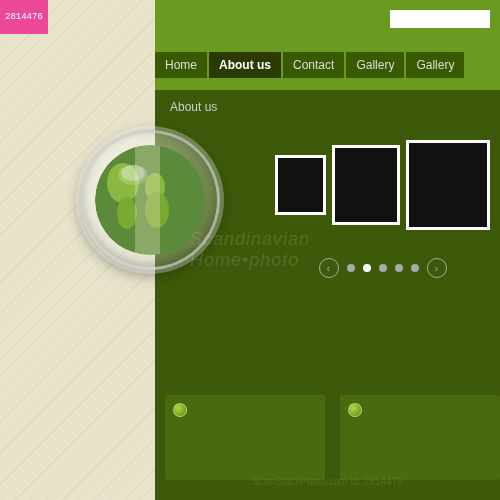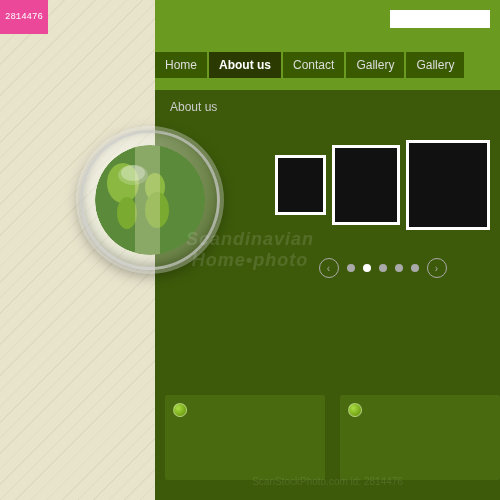--- a/index.html
+++ b/index.html
@@ -233,26 +233,24 @@
 
     
     .watermark {
       position: absolute;
       top: 50%;
       left: 50%;
       transform: translate(-50%, -50%);
       color: rgba(255,255,255,0.12);
       font-size: 18px;
       font-style: italic;
-      text-align: center;
       pointer-events: none;
       white-space: nowrap;
       z-index: 50;
       letter-spacing: 1px;
-      font-weight: bold;
     }
 
     
     .scan-watermark {
       position: absolute;
       bottom: 13px;
       left: 155px;
       right: 0;
       text-align: center;
       color: rgba(255,255,255,0.1);

